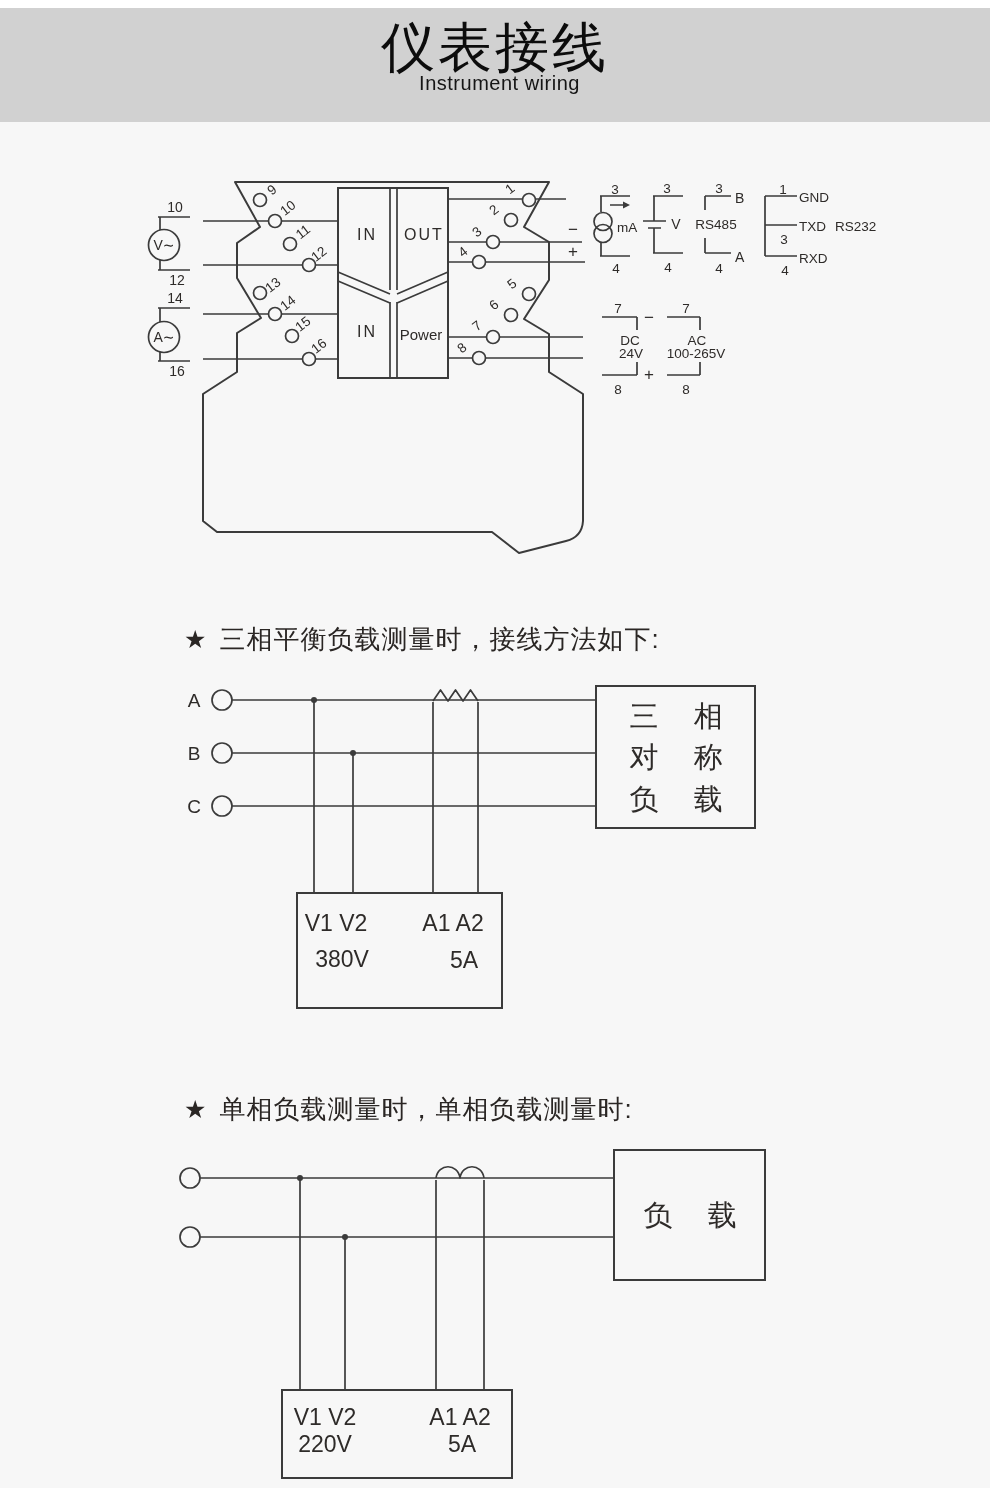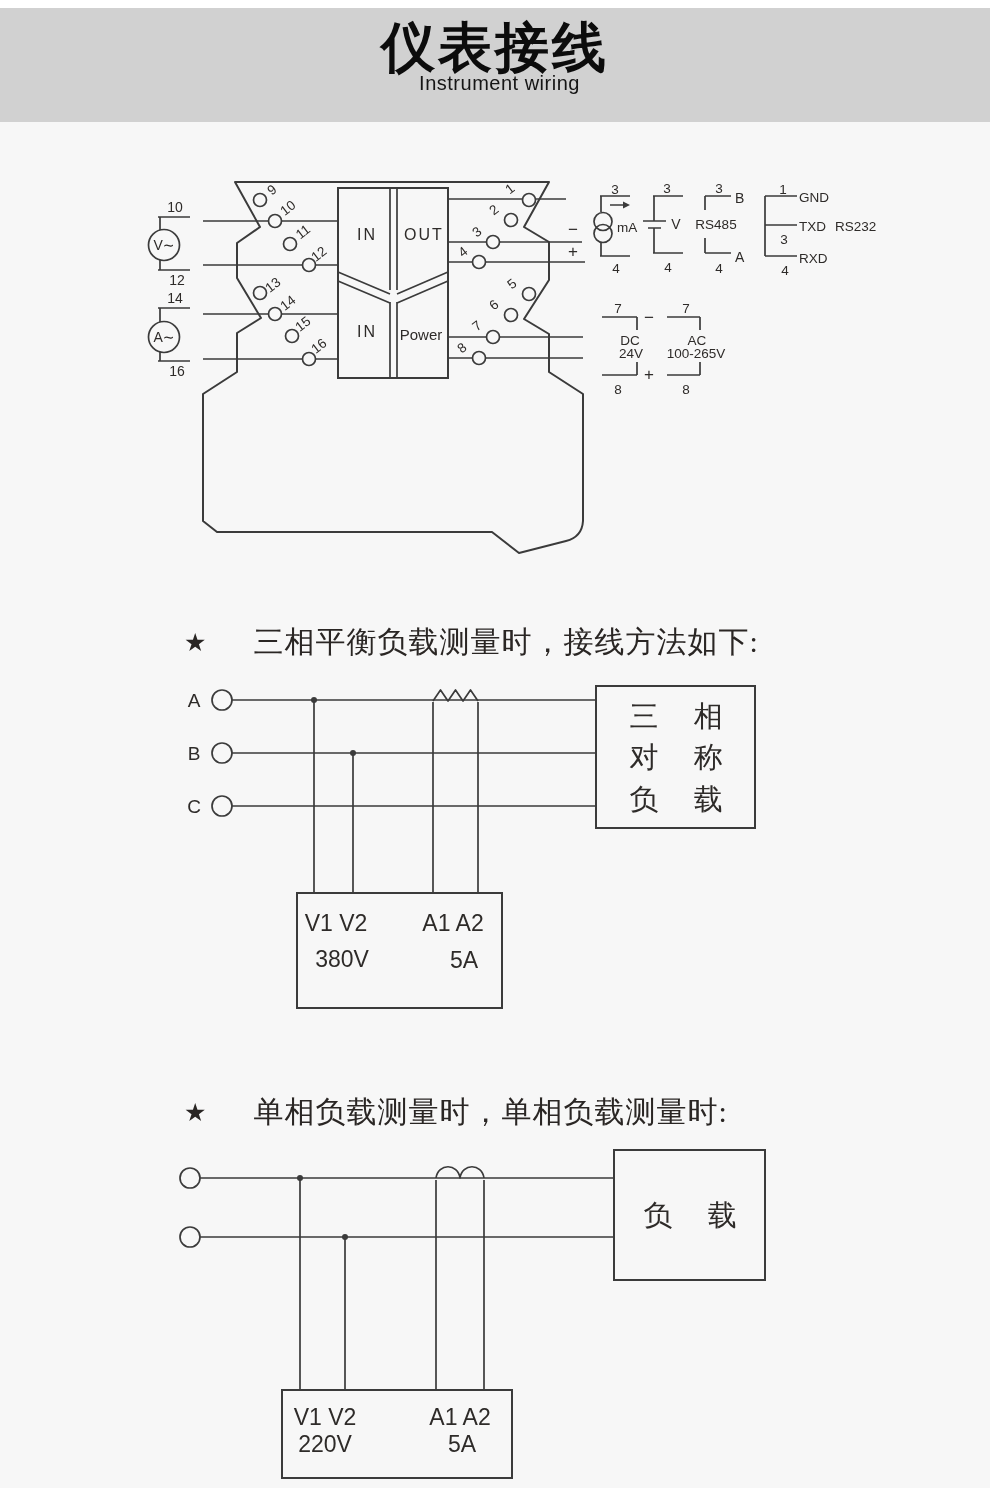--- a/index.html
+++ b/index.html
@@ -2,26 +2,26 @@
 <html><head>
 <meta charset="utf-8">
 <style>
   html,body{margin:0;padding:0;}
   body{
     width:990px;height:1488px;position:relative;background:#ffffff;
     font-family:"Liberation Sans",sans-serif;overflow:hidden;
   }
   .page-bg{position:absolute;left:0;top:122px;width:990px;height:1366px;background:#f7f7f7;}
   .band{position:absolute;left:0;top:8px;width:990px;height:114px;background:#d1d1d1;text-align:center;}
-  .title{font-size:54px;font-weight:bold;color:#0c0c0c;margin-top:12px;letter-spacing:3px;line-height:1.0;}
+  .title{font-size:54px;font-weight:normal;color:#0c0c0c;margin-top:12px;letter-spacing:3px;line-height:1.0;}
   .subtitle{font-size:20px;color:#151515;margin-top:-2px;letter-spacing:0.5px;margin-left:9px;}
   .overlay{position:absolute;left:0;top:0;}
   .heading{position:absolute;left:184px;display:flex;align-items:center;gap:13px;color:#2a2624;}
   .heading .star{font-size:25px;line-height:1;color:#2a2624;}
-  .heading .txt{font-family:Liberation Serif, serif;font-size:30px;letter-spacing:1px;white-space:nowrap;margin-left:34px;}
+  .heading .txt{font-family:Liberation Sans, sans-serif;font-size:26px;letter-spacing:1px;white-space:nowrap;}
   .h1{top:622px;}
   .h2{top:1092px;}
 
   
   .ln{stroke:#3b3b3b;stroke-width:1.7;fill:none;stroke-linejoin:round;}
   .ln2{stroke:#3b3b3b;stroke-width:2;fill:none;stroke-linejoin:round;}
   .term{fill:#f7f7f7;stroke:#3b3b3b;stroke-width:1.7;}
   .open{fill:none;stroke:#3b3b3b;stroke-width:1.7;}
   .dot{fill:#3b3b3b;stroke:none;}
   .box{fill:none;stroke:#3b3b3b;stroke-width:2;}

